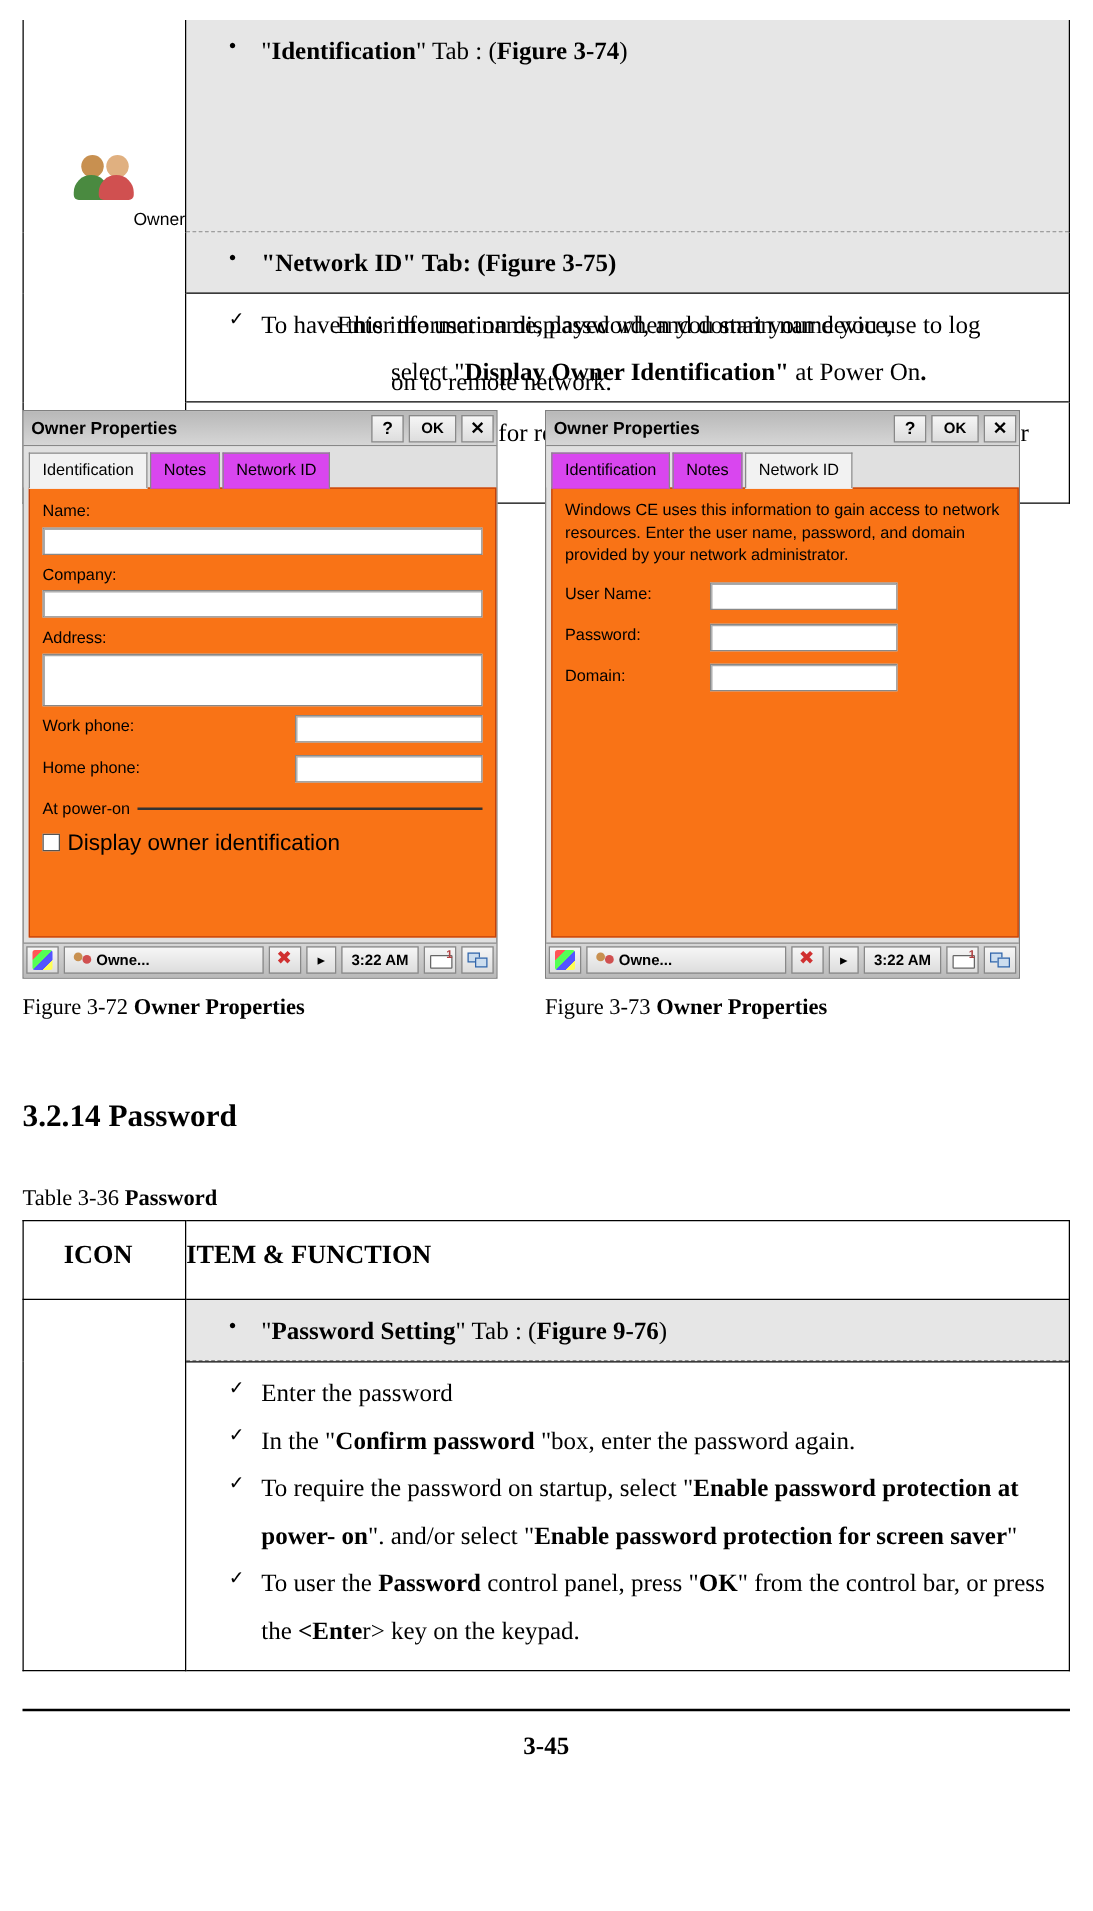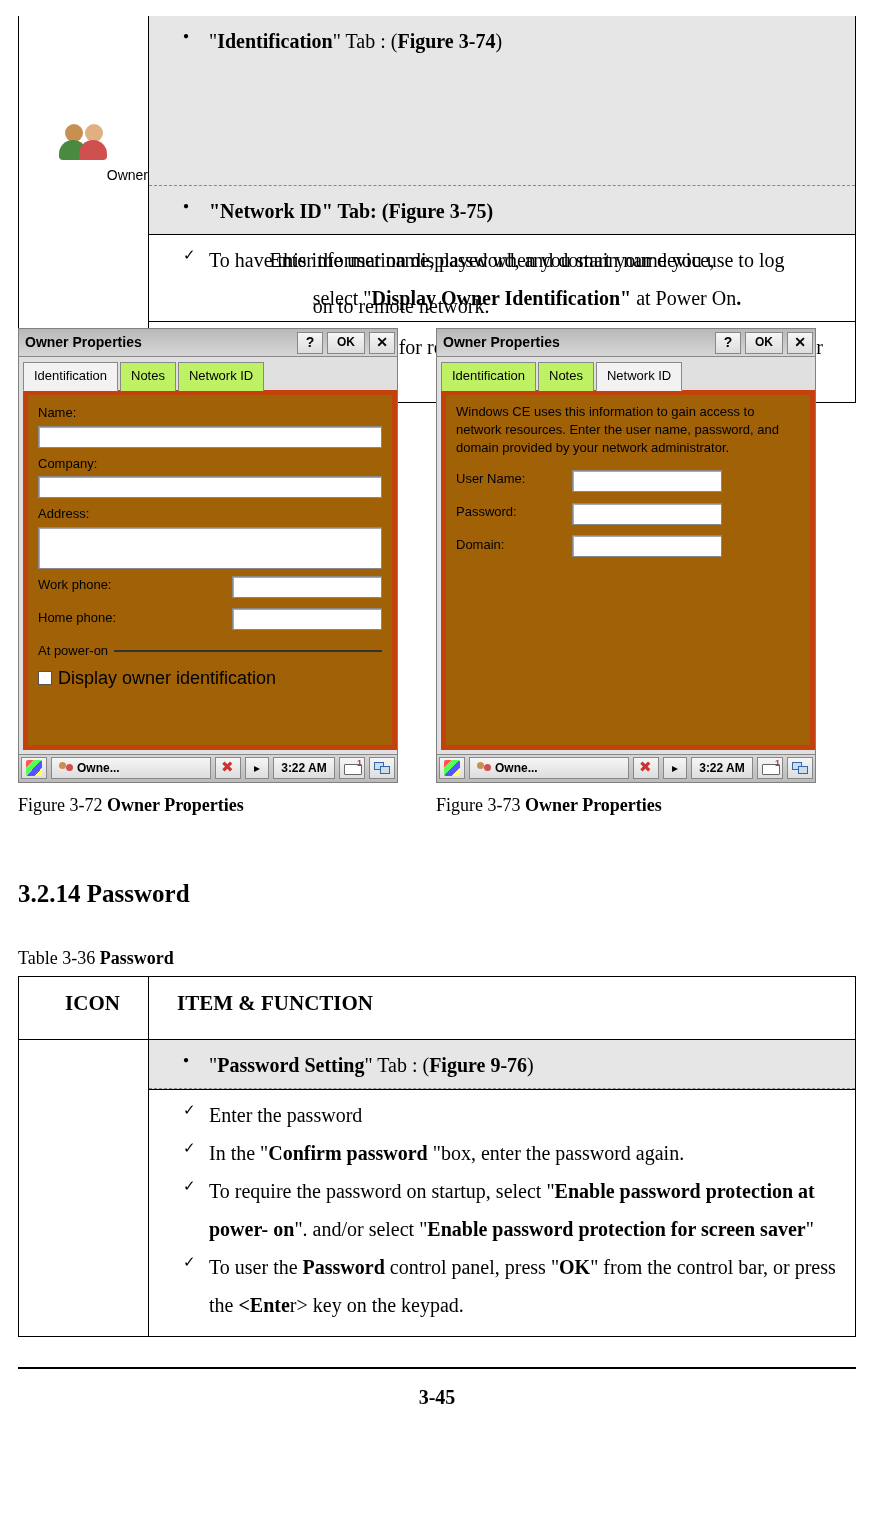--- a/index.html
+++ b/index.html
@@ -90,30 +90,30 @@
   .tabstrip {
     display: flex;
     padding: 4px 4px 0 4px;
     gap: 0;
     background: #e0e0e0;
   }
   .tab {
     padding: 3px 10px;
     border: 1px solid #888;
     border-bottom: none;
-    background: #bef264;
+    background: #d946ef;
     font-size: 13px;
     margin-right: 2px;
     position: relative;
     top: 1px;
   }
   .tab.active { background: #f2f2f2; z-index: 2; border-bottom: 1px solid #f2f2f2; }
   .tabbody {
-    border: 5px solid #c2410c;
-    background: #a16207;
+    border: 1px solid #c2410c;
+    background: #f97316;
     margin: 0 0 4px 4px;
     padding: 8px 10px;
     height: 360px;
   }
   .lbl { font-size: 13px; margin-bottom: 2px; }
   .inp {
     width: 100%; height: 22px;
     border: 1px solid #888; background: #fff;
     box-shadow: inset 1px 1px 0 #aaa;
   }
@@ -160,21 +160,21 @@
     margin-bottom: 30px;
   }
   .table-caption { font-size: 18px; margin-bottom: 4px; }
 
   .pw-table {
     width: 100%;
     border: 1px solid #000;
     border-collapse: collapse;
   }
   .pw-table th, .pw-table td { border: 1px solid #000; vertical-align: top; }
-  .pw-table th { font-size: 21px; padding: 10px 10px 18px 28px; text-align: left; }
+  .pw-table th { font-size: 21px; padding: 10px 10px 18px 0; text-align: left; }
   .pw-table .ic { width: 130px; text-align: center; }
 
   .footer-line {
     border-top: 2px solid #000;
     margin-top: 30px;
     padding-top: 12px;
     text-align: center;
     font-weight: bold;
   }
 

